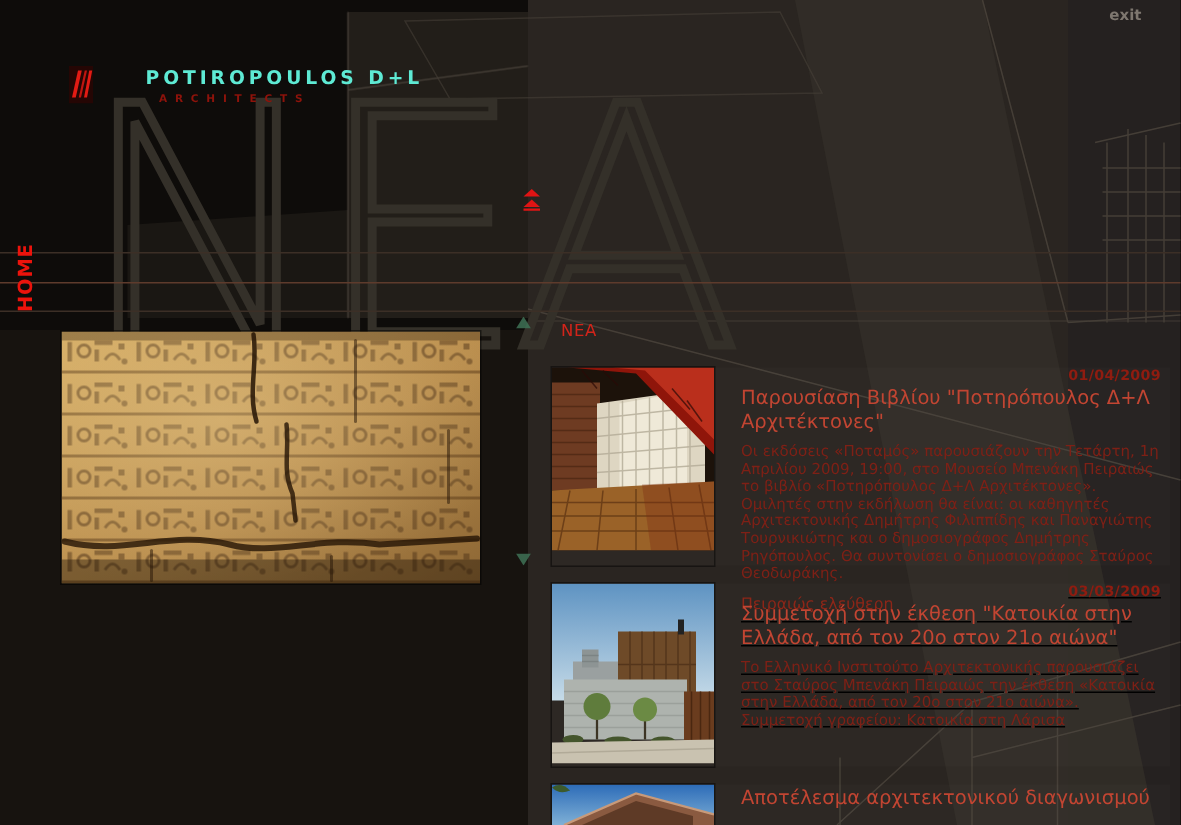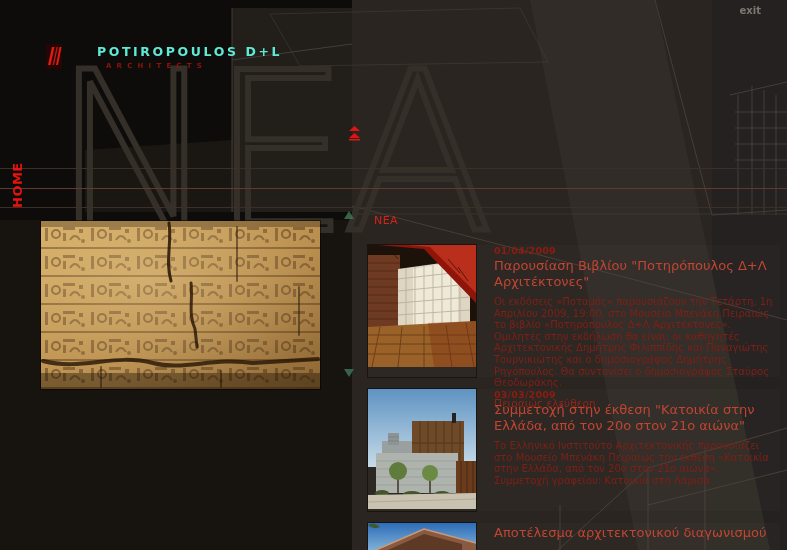--- a/index.html
+++ b/index.html
@@ -39,26 +39,26 @@
   .teal-up{left:344px;top:204px;}
   .teal-down{left:344px;top:362px;}
 
   
   .hiero{left:41px;top:221px;width:279px;height:168px;outline:1px solid rgba(0,0,0,.5);cursor:pointer;}
 
   
   .nea-heading{left:374px;top:214px;color:#d2241a;font-size:11px;letter-spacing:.4px;}
   .news-item{left:368px;width:412px;display:flex;gap:18px;background:rgba(255,255,255,0.015);}
   .item1{top:245px;height:132px;}
-  .item2{top:389px;height:122px;}
+  .item2{top:389px;height:122px;text-decoration:underline;}
   .item3{top:523px;height:27px;}
   .thumb{flex:0 0 108px;outline:1px solid rgba(0,0,0,.45);cursor:pointer;line-height:0;}
   .thumb svg{display:block;}
   .news-text{width:280px;}
-  .news-date{color:#8f1c10;font-size:9.5px;font-weight:bold;letter-spacing:.2px;}
+  .news-date{color:#8f1c10;font-size:9.5px;font-weight:bold;letter-spacing:.2px;text-align:right;}
   .news-title{color:#c24532;font-size:13px;line-height:16px;margin-top:2px;cursor:pointer;}
   .news-body{color:#7e2016;font-size:10px;line-height:11.6px;margin-top:6px;}
   .news-note{color:#8c2315;font-size:10.5px;margin-top:8px;}
 </style>
 </head>
 <body>
 
 <div id="stage">
 
   <svg class="abs" width="787" height="550" viewBox="0 0 787 550" style="left:0;top:0;">
@@ -305,21 +305,21 @@
           <ellipse cx="74" cy="105" rx="8" ry="3"></ellipse>
         </g>
 
         <polygon points="0,106 108,104 108,120 0,120" fill="#c9c2b0"></polygon>
         <path d="M0,113 L108,110" stroke="#b1aa98" stroke-width="1"></path>
       </svg>
     </div>
     <div class="news-text">
       <div class="news-date">03/03/2009</div>
       <div class="news-title">Συμμετοχή στην έκθεση "Κατοικία στην Ελλάδα, από τον 20ο στον 21ο αιώνα"</div>
-      <div class="news-body">Το Ελληνικό Ινστιτούτο Αρχιτεκτονικής παρουσιάζει στο Μουσείο Μπενάκη Πειραιώς την έκθεση «Κατοικία στην Ελλάδα, από τον 20ο στον 21ο αιώνα». Συμμετοχή γραφείου: Κατοικία στη Λάρισα</div>
+      <div class="news-body">Το Ελληνικό Ινστιτούτο Αρχιτεκτονικής παρουσιάζει στο Σταύρος Μπενάκη Πειραιώς την έκθεση «Κατοικία στην Ελλάδα, από τον 20ο στον 21ο αιώνα». Συμμετοχή γραφείου: Κατοικία στη Λάρισα</div>
     </div>
   </div>
 
   <div class="abs news-item item3">
     <div class="thumb">
       <svg width="108" height="27" viewBox="0 0 108 27">
         <defs>
           <linearGradient id="sky3" x1="0" y1="0" x2="0" y2="1">
             <stop offset="0" stop-color="#2d6cb8"></stop>
               <stop offset="1" stop-color="#7fb0d6"></stop>

